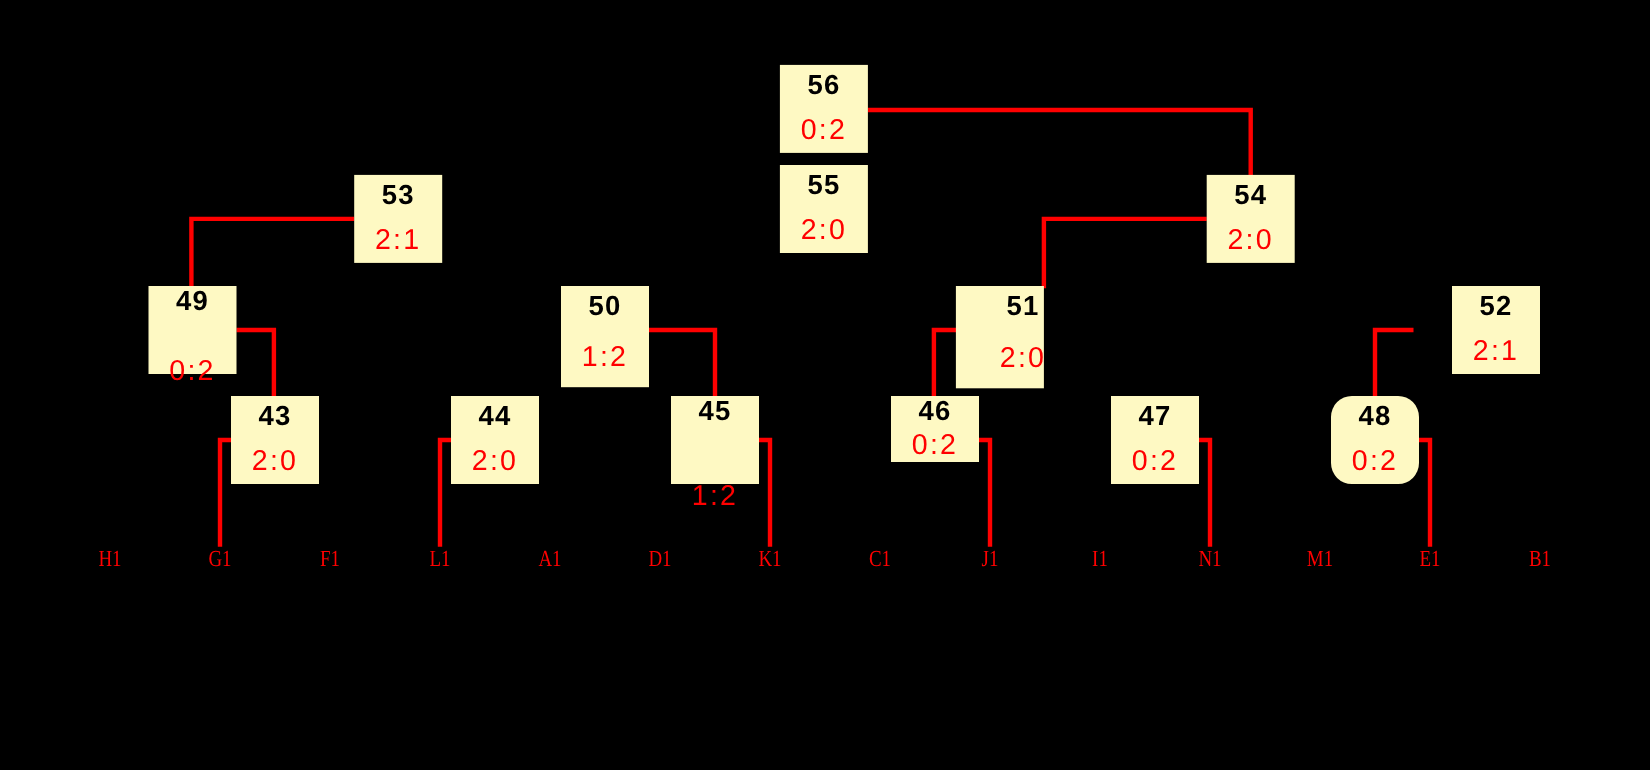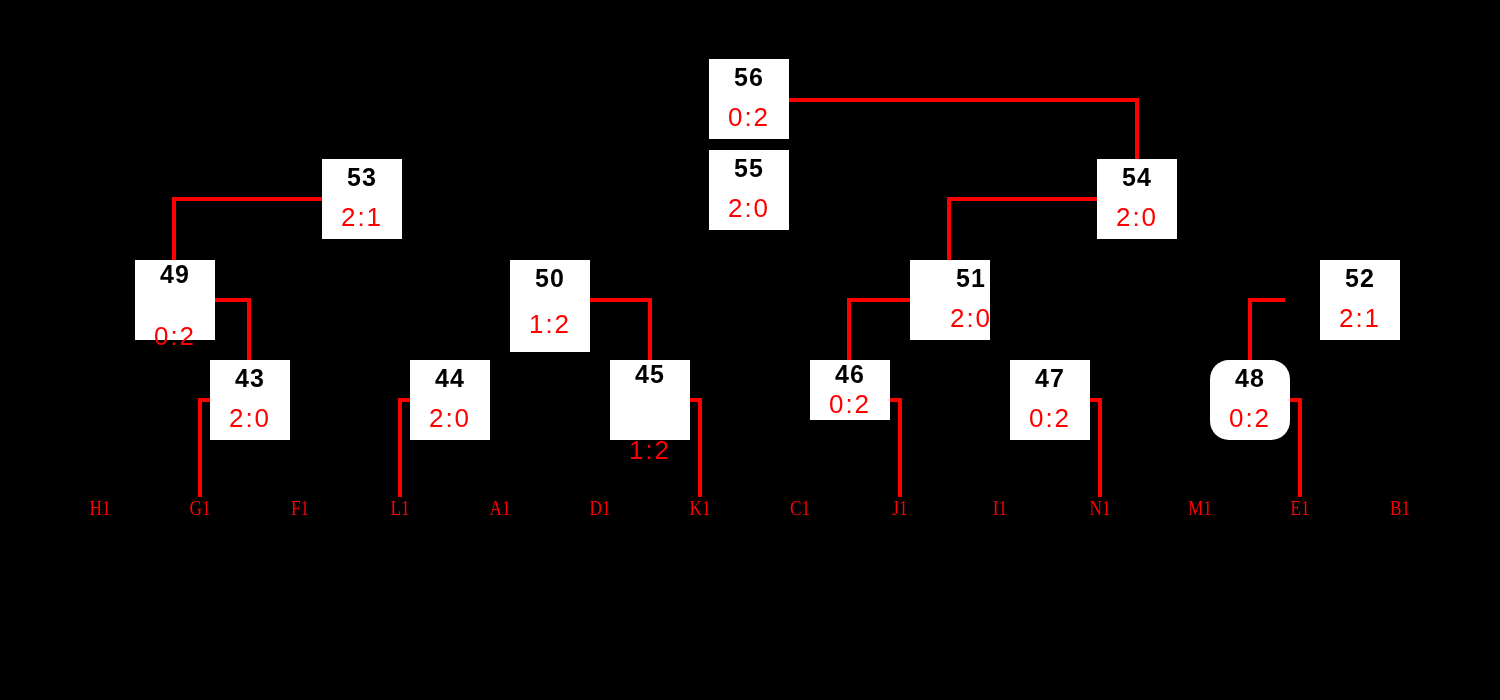--- a/index.html
+++ b/index.html
@@ -19,21 +19,21 @@
     position: absolute;
     left: 0;
     top: 0;
     width: 1500px;
     height: 700px;
   }
   .match {
     position: absolute;
     width: 80px;
     height: 80px;
-    background: #ffffff;
+    background: #fef9c3;
     display: flex;
     flex-direction: column;
     box-sizing: border-box;
   }
   .match-number {
     height: 37px;
     display: flex;
     align-items: center;
     justify-content: center;
     font-size: 25px;
@@ -114,21 +114,21 @@
     <div class="match-score">0:2</div>
   </div>
     <div class="match" style="left: 135px; top: 260px; width: 80px; height: 80px; gap: 32px;">
     <div class="match-number">49</div>
     <div class="match-score">0:2</div>
   </div>
     <div class="match" style="left: 510px; top: 260px; width: 80px; height: 92px;">
     <div class="match-number">50</div>
     <div class="match-score">1:2</div>
   </div>
-    <div class="match" style="left: 910px; top: 260px; width: 80px; height: 80px; padding-left: 42px;">
+    <div class="match" style="left: 869px; top: 260px; width: 80px; height: 93px; padding-left: 42px;">
     <div class="match-number">51</div>
     <div class="match-score">2:0</div>
   </div>
     <div class="match" style="left: 1320px; top: 260px; width: 80px; height: 80px;">
     <div class="match-number">52</div>
     <div class="match-score">2:1</div>
   </div>
     <div class="match" style="left: 322px; top: 159px; width: 80px; height: 80px;">
     <div class="match-number">53</div>
     <div class="match-score">2:1</div>

